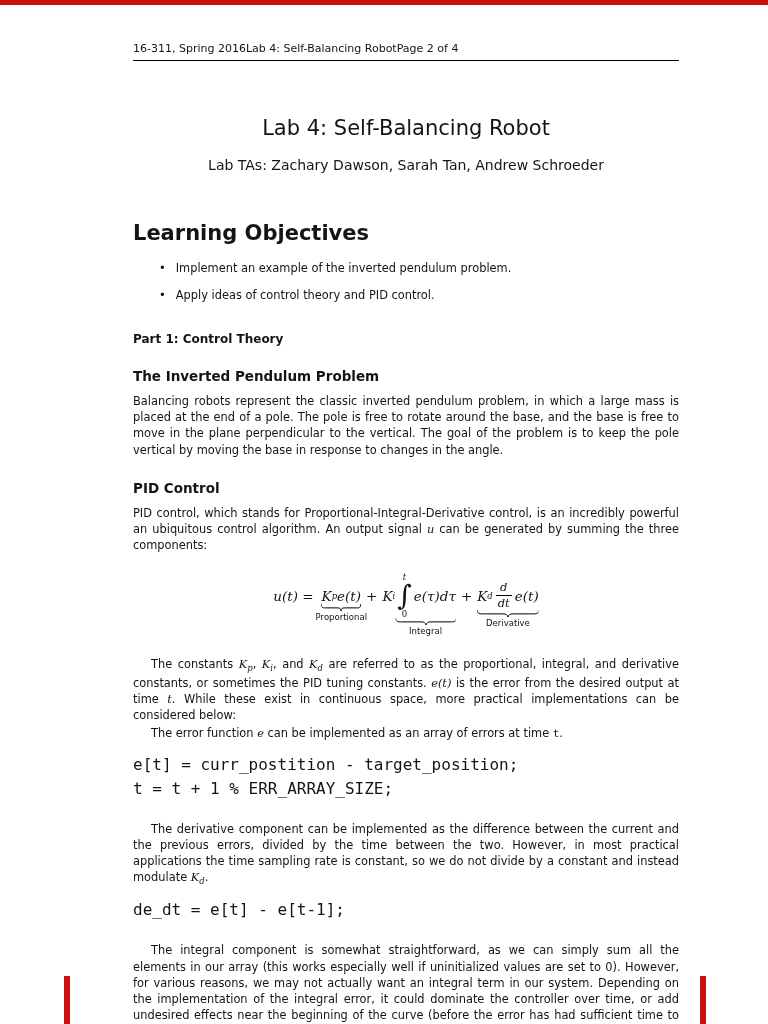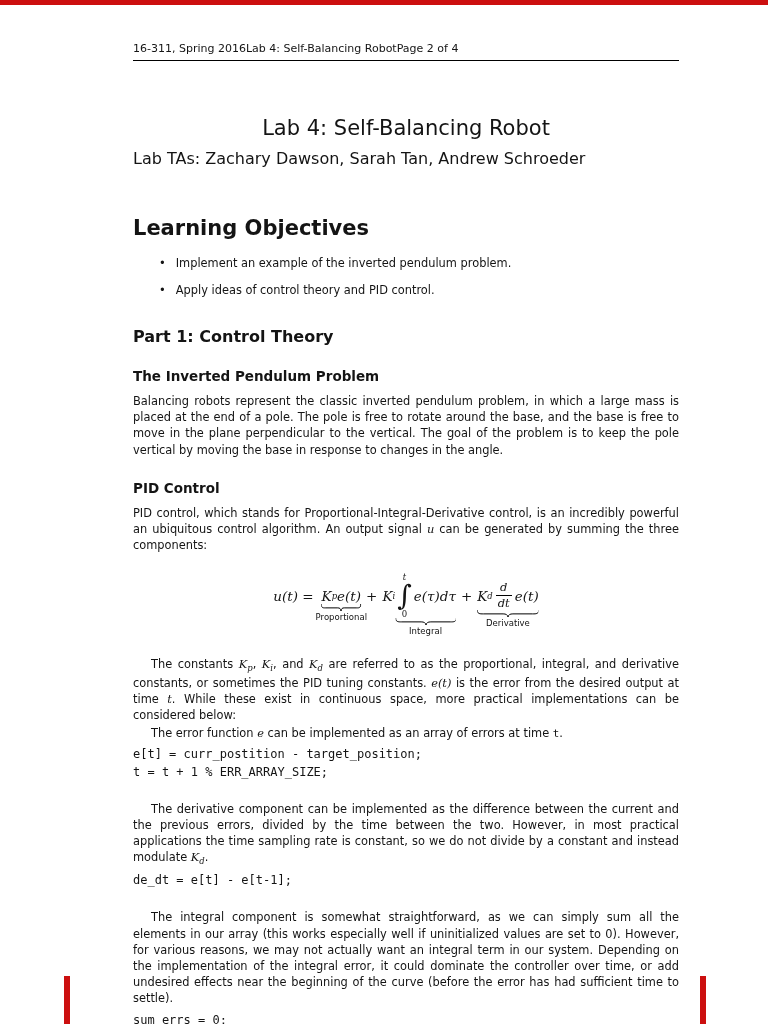--- a/index.html
+++ b/index.html
@@ -12,41 +12,41 @@
   .crop-bl{position:absolute;bottom:0;left:64px;width:6px;height:48px;background:#cc0f0f;}
   .crop-br{position:absolute;bottom:0;right:62px;width:6px;height:48px;background:#cc0f0f;}
 
   .content{position:absolute;left:133px;top:42px;width:546px;}
 
   .header-row{display:flex;justify-content:flex-start;align-items:baseline;font-size:11px;}
   .header-row .hc{text-align:center;}
   .rule{border-bottom:1px solid #000;margin-top:5px;}
 
   .doc-title{text-align:center;font-size:21px;font-weight:400;margin:55px 0 0 0;}
-  .doc-subtitle{font-size:16px;margin-top:9px;}
+  .doc-subtitle{text-align:center;font-size:14px;margin-top:17px;}
 
   h2.sec{font-size:21px;font-weight:bold;margin:48px 0 12px 0;}
-  h2.part{font-size:16px;font-weight:bold;margin:30px 0 10px 0;}
+  h2.part{font-size:12px;font-weight:bold;margin:30px 0 10px 0;}
   h3.sub{font-size:13.5px;font-weight:bold;margin:22px 0 9px 0;}
 
   ul.objectives{list-style:none;margin:16px 0 0 0;padding:0 0 0 26px;}
   ul.objectives li{font-size:11.4px;margin-bottom:13px;display:flex;}
   ul.objectives li .bullet{margin-right:10px;}
 
   p.bodytext{font-size:11.4px;line-height:1.42;text-align:justify;margin:0 0 4px 0;}
   p.indent{text-indent:18px;margin-top:20px;}
   p.tight{margin-bottom:0;}
 
   .mi{font-family:"DejaVu Serif","Liberation Serif",serif;font-style:italic;}
   sub.ms{font-family:"DejaVu Serif","Liberation Serif",serif;font-style:italic;font-size:8.5px;}
   .mono{font-family:"DejaVu Sans Mono","Liberation Mono",monospace;font-size:10.8px;}
 
   pre.code{
     font-family:"DejaVu Sans Mono","Liberation Mono",monospace;
-    font-size:12px;line-height:1.5;margin:3px 0 14px 0;white-space:pre;
+    font-size:16px;line-height:1.5;margin:11px 0 14px 0;white-space:pre;
   }
 
   
   .eq{display:flex;justify-content:center;align-items:center;
       margin:20px 0 38px 0;font-size:13.5px;
       font-family:"DejaVu Serif","Liberation Serif",serif;}
   .eq .plain{font-style:italic;}
   .term{position:relative;display:inline-flex;align-items:center;}
   .op{margin:0 5px;font-style:normal;}
   .ub{position:absolute;top:100%;left:50%;transform:translateX(-50%);

